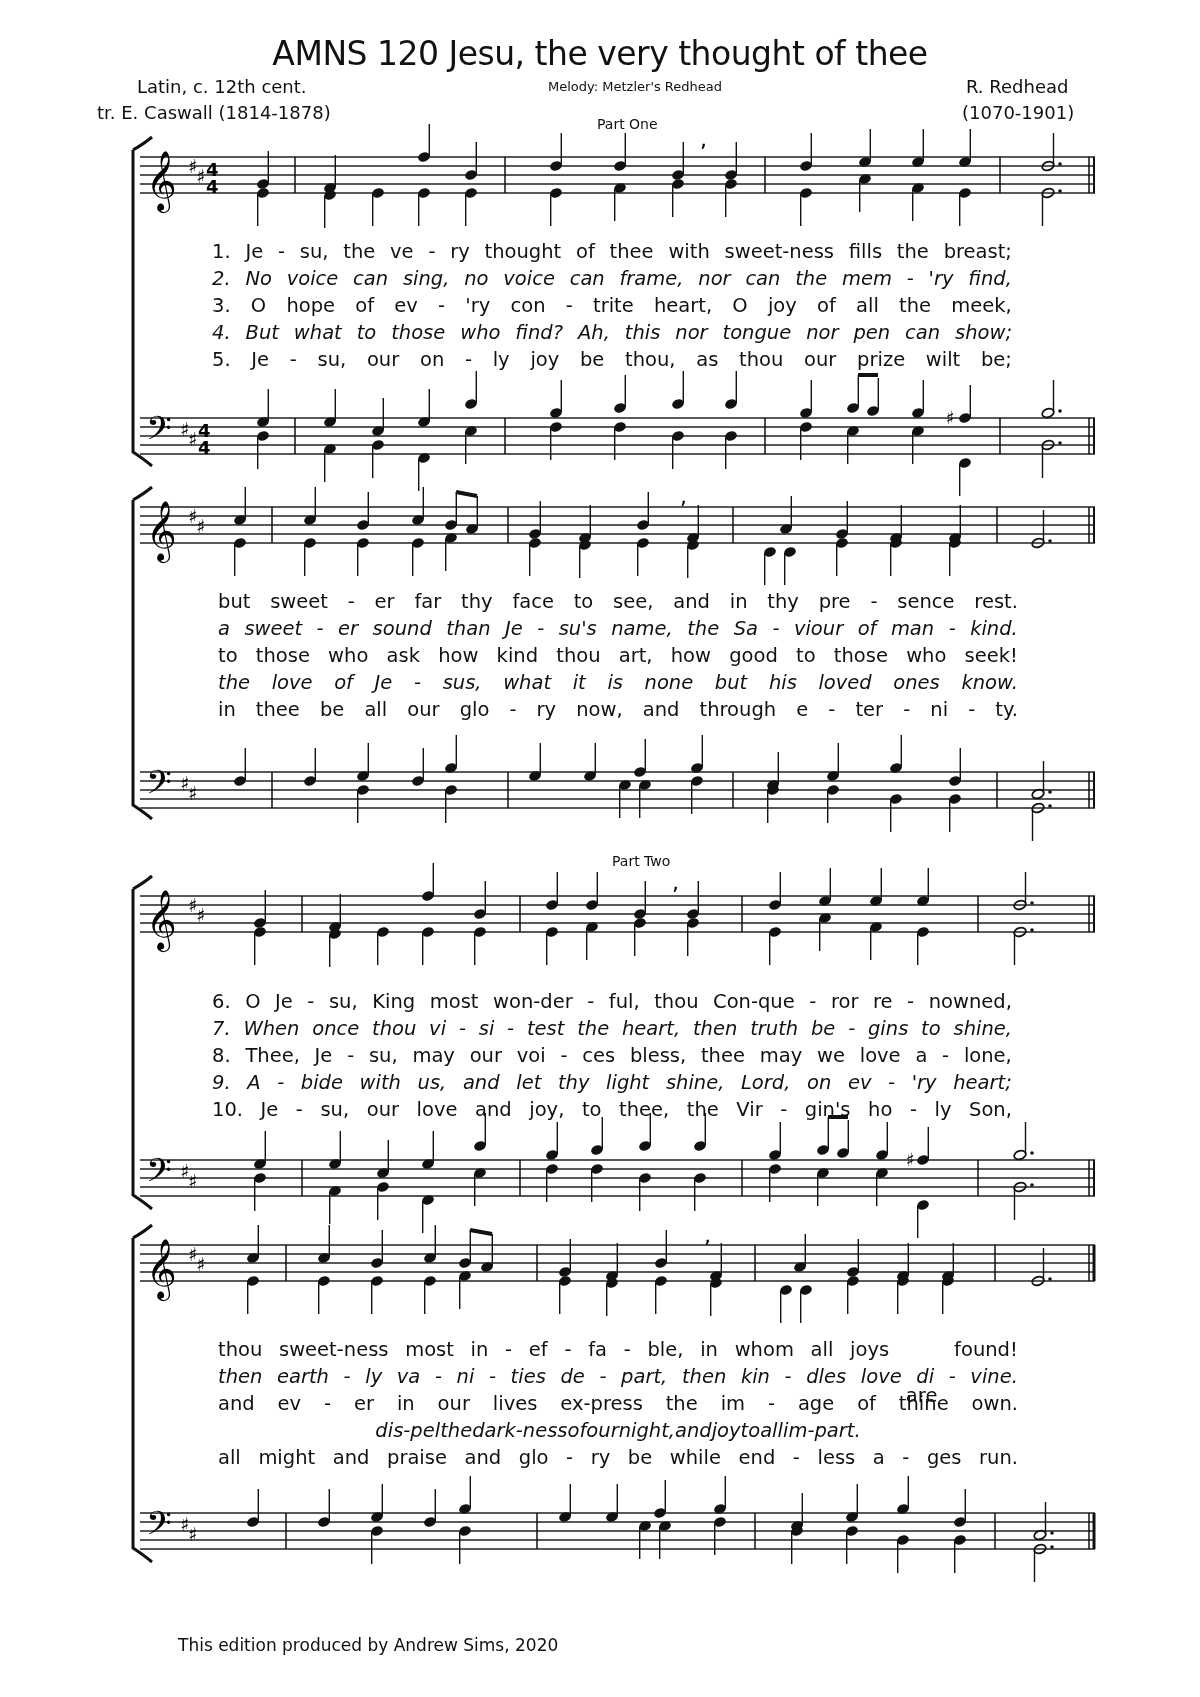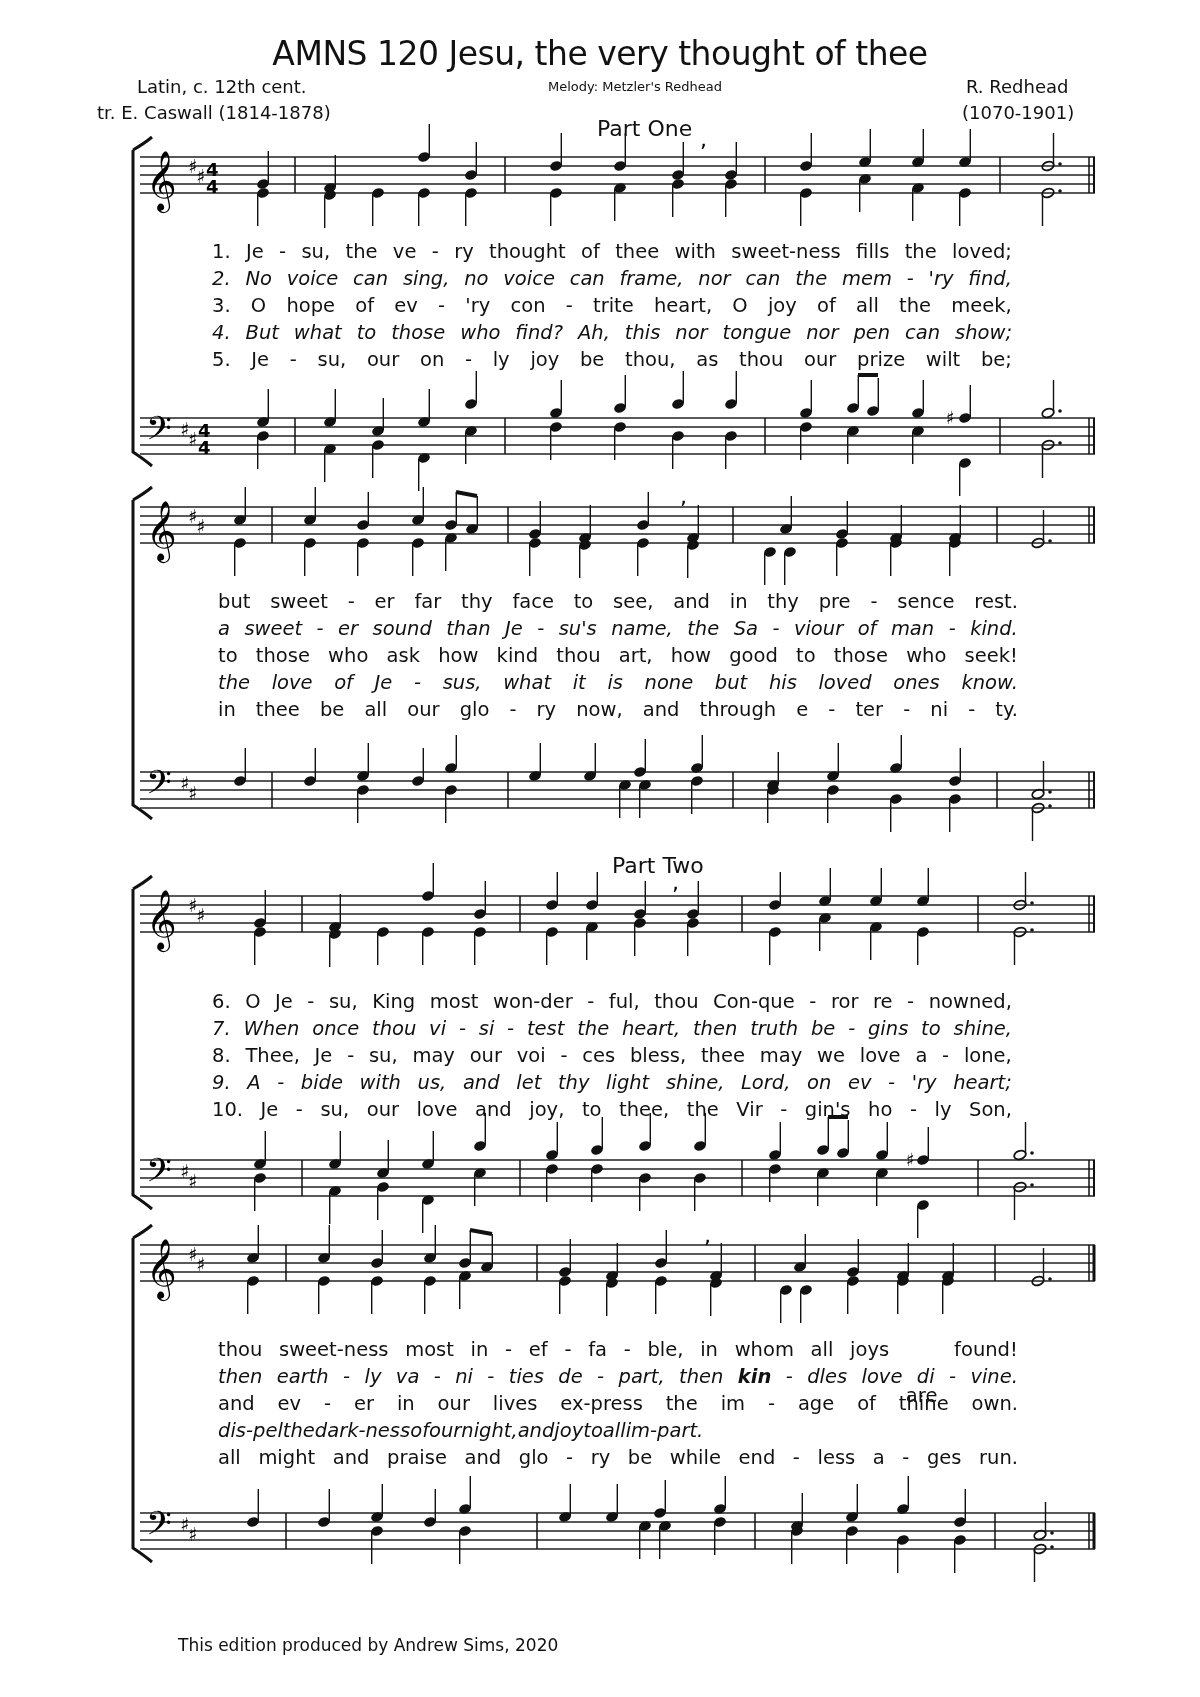--- a/index.html
+++ b/index.html
@@ -3,21 +3,21 @@
 <meta charset="utf-8">
 <style>
   html, body { margin: 0; padding: 0; background: #ffffff; }
   body { width: 1200px; height: 1697px; position: relative; overflow: hidden;
          font-family: "DejaVu Sans", sans-serif; color: #111; }
   .abs { position: absolute; }
   .title { left: 0; width: 1200px; top: 34px; text-align: center; font-size: 33px;
            letter-spacing: -0.5px; }
   .hdr { font-size: 18px; }
   .melody { font-size: 13px; }
-  .partlabel { font-size: 22px; }
+  .partlabel { font-size: 14px; }
   .footer { font-size: 17px; left: 178px; top: 1635px; }
   svg.score { position: absolute; left: 0; top: 0; }
   .lyrics { position: absolute; left: 0; width: 1200px; font-size: 19.5px; }
   .lyric-line { position: absolute; left: 0; height: 26px; width: 1200px; white-space: nowrap; }
   .lyric-line span { position: absolute; }
   .it { font-style: italic; }
 </style>
 </head>
 <body>
 
@@ -427,21 +427,21 @@
         <span style="position: static;">ve</span>
         <span style="position: static;">-</span>
         <span style="position: static;">ry</span>
         <span style="position: static;">thought</span>
         <span style="position: static;">of</span>
         <span style="position: static;">thee</span>
         <span style="position: static;">with</span>
         <span style="position: static;">sweet-ness</span>
         <span style="position: static;">fills</span>
         <span style="position: static;">the</span>
-        <span style="position: static;">loved;</span>
+        <span style="position: static;">breast;</span>
       </div>
     </div>
   <div class="lyric-line it" style="top:27px;">
       <div style="position: absolute; left: 212px; width: 800px; display: flex; justify-content: space-between;">
         <span style="position: static;">2.</span>
         <span style="position: static;">No</span>
         <span style="position: static;">voice</span>
         <span style="position: static;">can</span>
         <span style="position: static;">sing,</span>
         <span style="position: static;">no</span>
@@ -761,21 +761,21 @@
         <span style="position: static;">ly</span>
         <span style="position: static;">va</span>
         <span style="position: static;">-</span>
         <span style="position: static;">ni</span>
         <span style="position: static;">-</span>
         <span style="position: static;">ties</span>
         <span style="position: static;">de</span>
         <span style="position: static;">-</span>
         <span style="position: static;">part,</span>
         <span style="position: static;">then</span>
-        <span style="position: static; font-weight: bold;">kin</span>
+        <span style="position: static;">kin</span>
         <span style="position: static;">-</span>
         <span style="position: static;">dles</span>
         <span style="position: static;">love</span>
         <span style="position: static;">di</span>
         <span style="position: static;">-</span>
         <span style="position: static;">vine.</span>
       </div>
     </div>
   <div class="lyric-line" style="top:54px;">
       <div style="position: absolute; left: 218px; width: 800px; display: flex; justify-content: space-between;">
@@ -790,21 +790,21 @@
         <span style="position: static;">the</span>
         <span style="position: static;">im</span>
         <span style="position: static;">-</span>
         <span style="position: static;">age</span>
         <span style="position: static;">of</span>
         <span style="position: static;">thine</span>
         <span style="position: static;">own.</span>
       </div>
     </div>
   <div class="lyric-line it" style="top:81px;">
-      <div style="position: absolute; left: 218px; width: 800px; display: flex; justify-content: flex-start;">
+      <div style="position: absolute; left: 218px; width: 800px; display: flex; justify-content: center;">
         <span style="position: static;">dis</span>
         <span style="position: static;">-</span>
         <span style="position: static;">pel</span>
         <span style="position: static;">the</span>
         <span style="position: static;">dark</span>
         <span style="position: static;">-</span>
         <span style="position: static;">ness</span>
         <span style="position: static;">of</span>
         <span style="position: static;">our</span>
         <span style="position: static;">night,</span>

